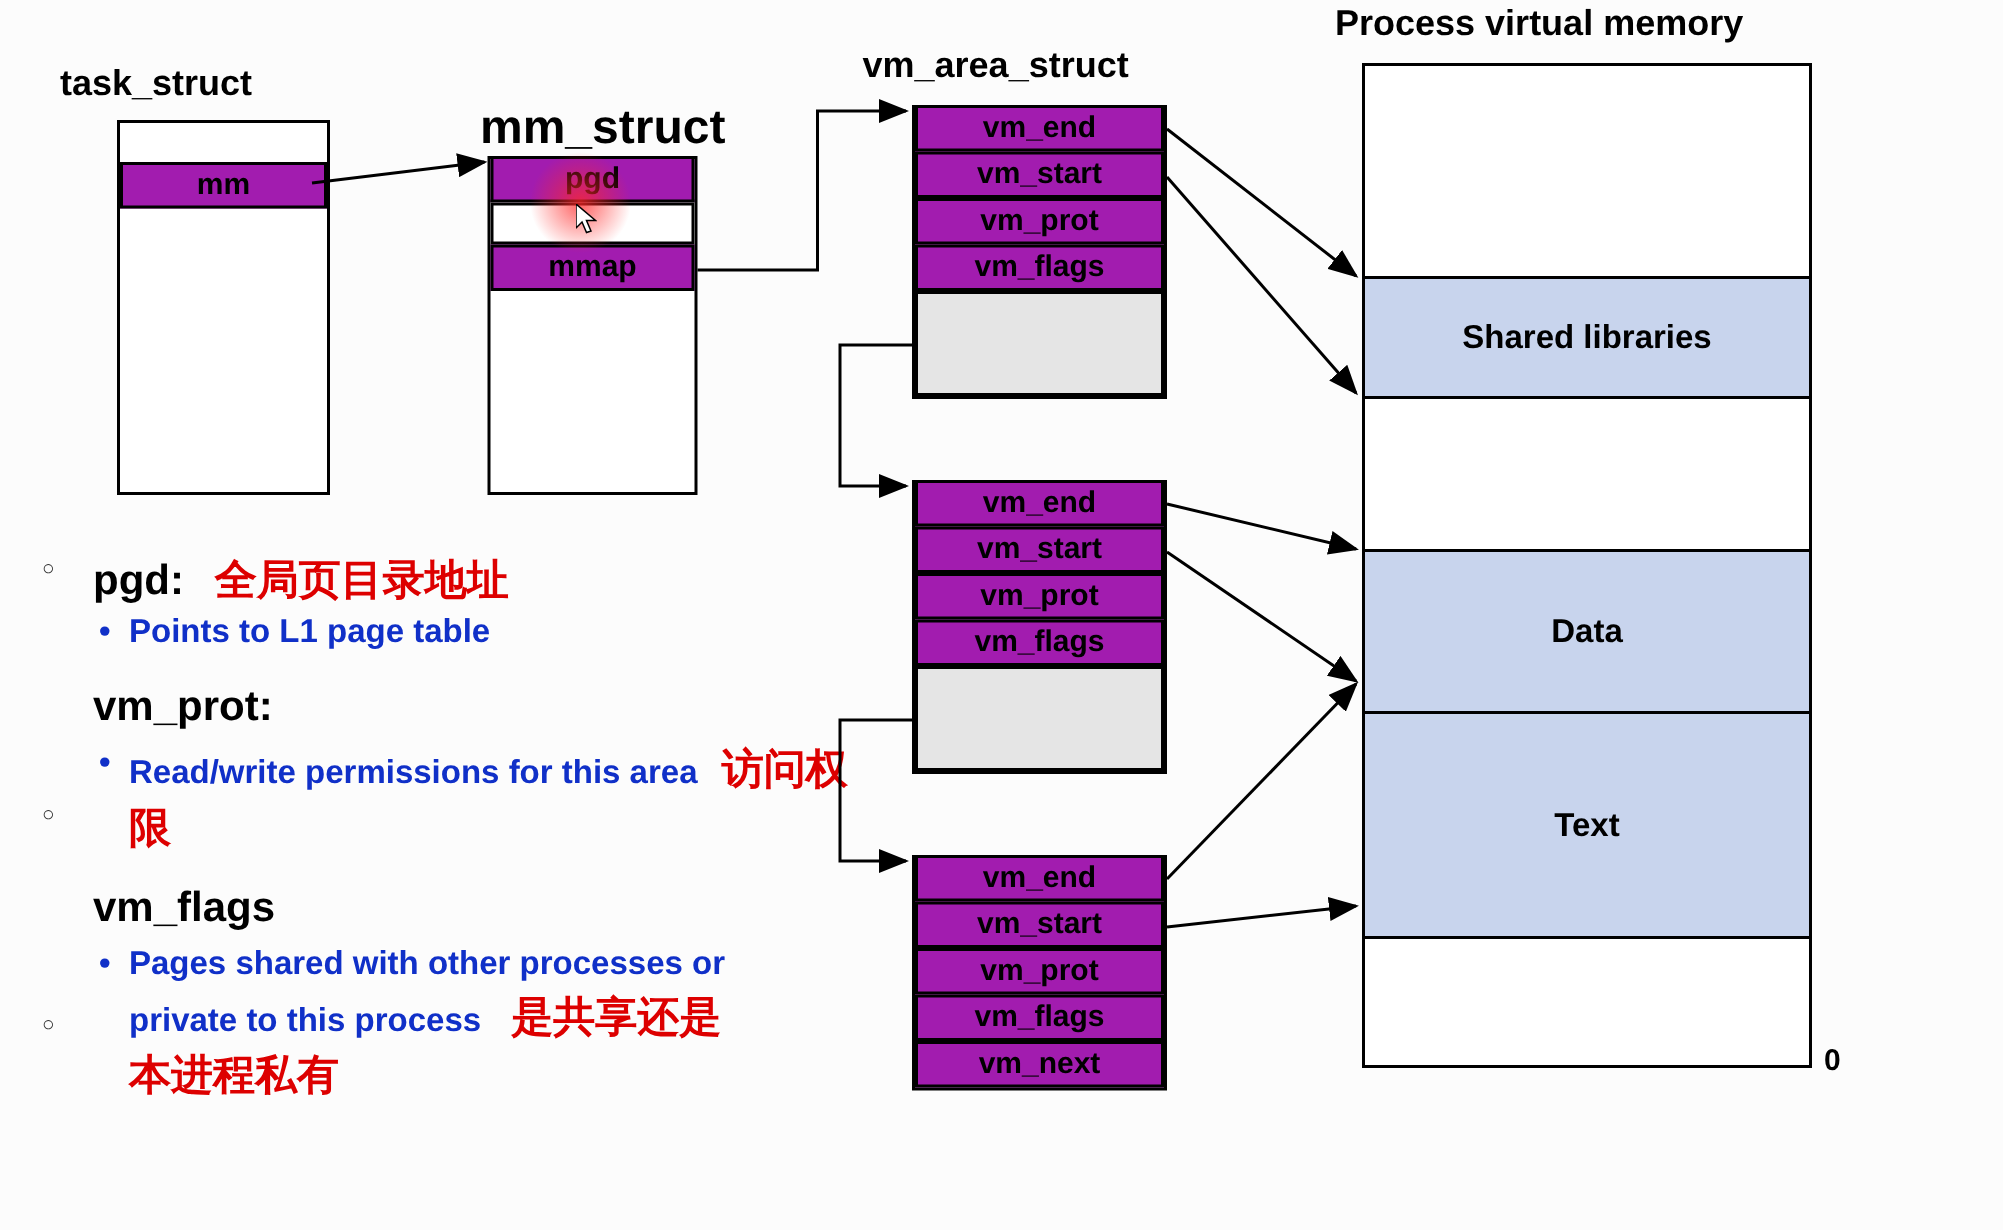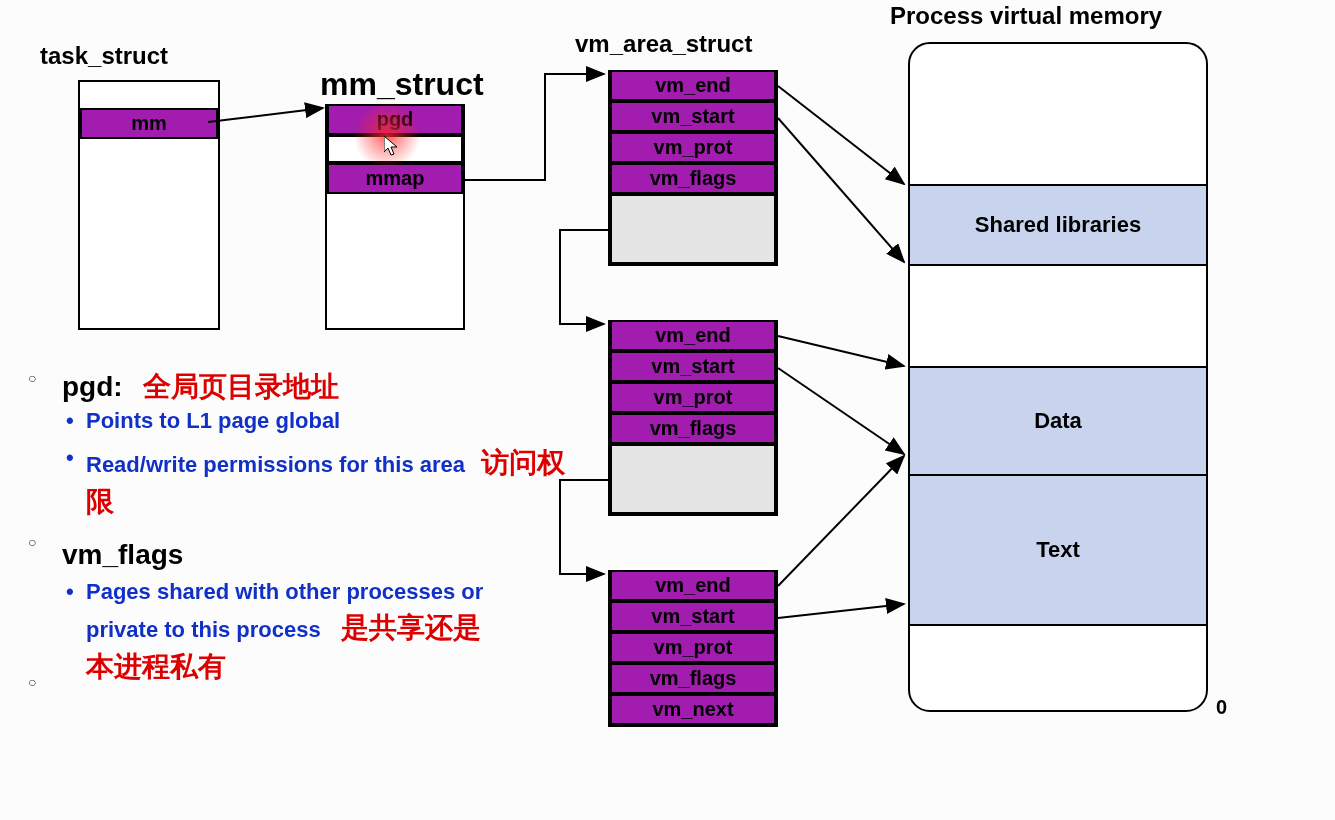--- a/index.html
+++ b/index.html
@@ -106,40 +106,41 @@
 </div>
 
 <div class="struct-box" style="left:608px; top:570px; width:170px;">
   <div class="field" style="border-top:none;">vm_end</div>
   <div class="field">vm_start</div>
   <div class="field">vm_prot</div>
   <div class="field">vm_flags</div>
   <div class="field">vm_next</div>
 </div>
 
-<div class="mem-box" style="left:908px; top:42px; width:300px; height:670px;border-radius:22px;">
+<div class="mem-box" style="left:908px; top:42px; width:300px; height:670px;">
   <div style="height:140px;"></div>
   <div class="mem-seg" style="height:82px;">Shared libraries</div>
   <div style="height:100px;"></div>
   <div class="mem-seg" style="height:110px;">Data</div>
   <div class="mem-seg" style="height:150px; border-top:none;">Text</div>
 </div>
 <div class="label" style="left:1216px; top:696px; font-size:20px;">0</div>
 
 <div class="deg" style="left:28px; top:370px;">○</div>
 <div class="deg" style="left:28px; top:534px;">○</div>
 <div class="deg" style="left:28px; top:674px;">○</div>
 
 <div class="notes" style="left:62px; top:368px; width:520px;">
   <div>
     <span class="heading">pgd:</span>
     <span class="red-inline" style="margin-left:16px;">全局页目录地址</span>
   </div>
-  <div class="bullet-blue">Points to L1 page global</div>
+  <div class="bullet-blue">Points to L1 page table</div>
 
+  <div class="heading" style="margin-top:18px;">vm_prot:</div>
   <div class="bullet-blue" style="margin-top:6px;">
     <span>Read/write permissions for this area</span>
     <span class="red-inline" style="margin-left:10px;">访问权限</span>
   </div>
 
   <div class="heading" style="margin-top:18px;">vm_flags</div>
   <div class="bullet-blue" style="margin-top:6px; max-width:430px;">
     <span>Pages shared with other processes or private to this process</span>
     <span class="red-inline" style="margin-left:14px;">是共享还是本进程私有</span>
   </div>

